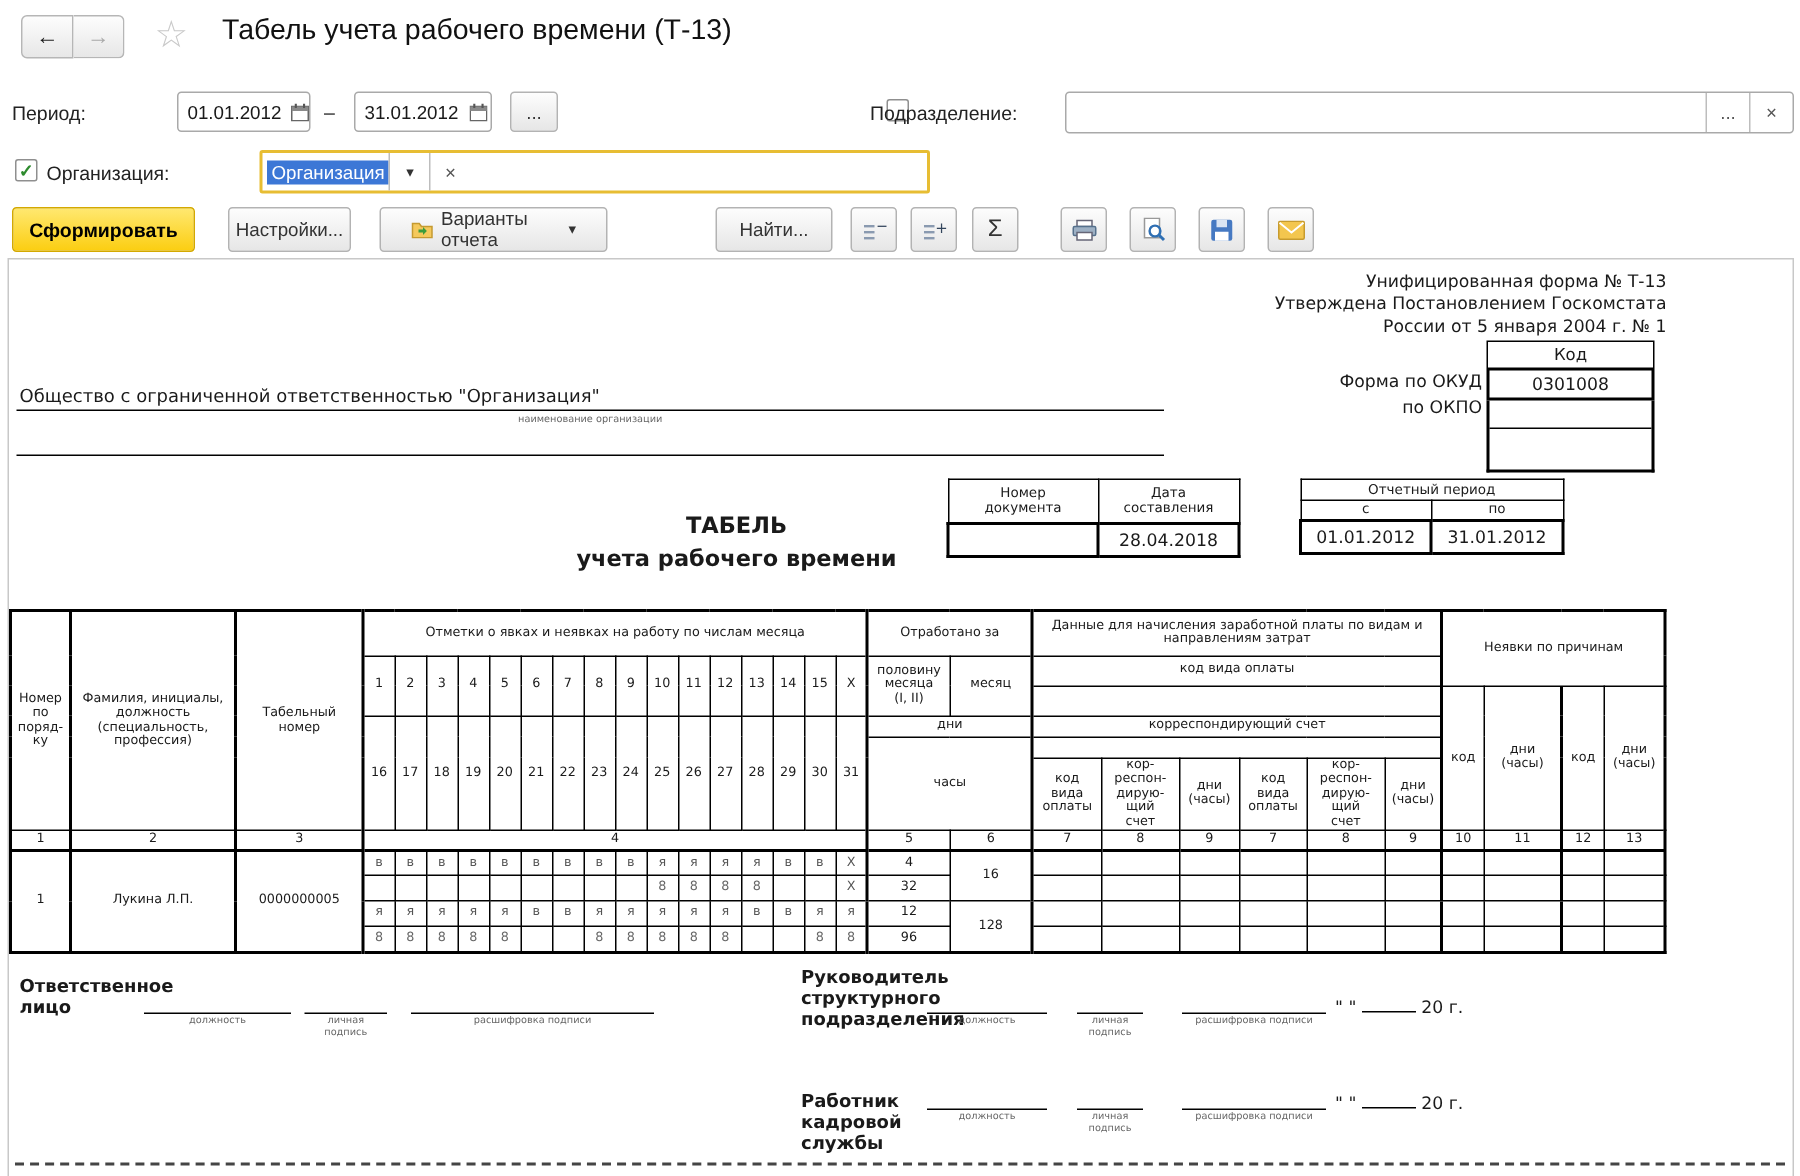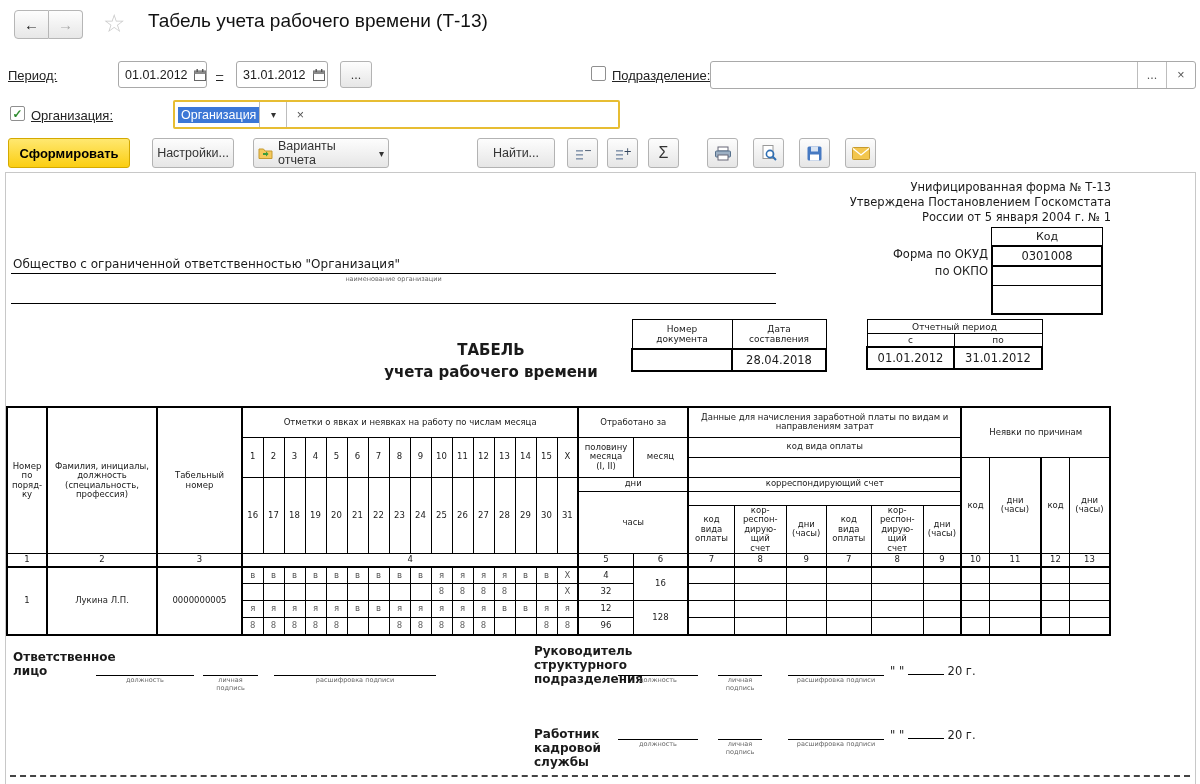--- a/index.html
+++ b/index.html
@@ -6,27 +6,27 @@
     font-family:"Liberation Sans",sans-serif;color:#1a1a1a;}
   .abs{position:absolute;}
   
   .navgrp{left:14px;top:10px;display:flex;}
   .navbtn{width:33px;height:27px;border:1px solid #b6b6b6;background:linear-gradient(#fdfdfd,#e7e7e7);
     display:flex;align-items:center;justify-content:center;font-size:15px;}
   .navbtn.first{border-radius:4px 0 0 4px;}
   .navbtn.last{border-radius:0 4px 4px 0;border-left:none;color:#a9a9a9;}
   .star{left:103px;top:10px;font-size:25px;color:#c9c9c9;line-height:27px;}
   .apptitle{left:148px;top:10px;font-size:19px;color:#111;}
-  .lbl{font-size:13px;color:#222;text-decoration:underline;}
+  .lbl{font-size:13px;color:#222;}
   .field{border:1px solid #a9a9a9;border-radius:3px;background:#fff;height:27px;box-sizing:border-box;
     display:flex;align-items:center;font-size:12.5px;}
   .field .txt{padding:0 6px;flex:1;}
   .seg{width:28px;height:100%;border-left:1px solid #bdbdbd;display:flex;align-items:center;justify-content:center;color:#555;}
   .btn{height:30px;border:1px solid #b3b3b3;border-radius:3px;background:linear-gradient(#fdfdfd,#e6e6e6);
-    display:inline-flex;align-items:center;justify-content:center;font-size:12.5px;color:#333;padding:0 4px;box-sizing:border-box;}
+    display:inline-flex;align-items:center;justify-content:center;font-size:12.5px;color:#333;padding:0 20px;box-sizing:border-box;}
   .btn.icononly{width:31px;padding:0;}
   .genbtn{background:linear-gradient(#ffe870,#fbce12);border:1px solid #d4a900;color:#000;font-weight:bold;font-size:13px;}
   .cb{width:15px;height:15px;border:1px solid #8f8f8f;border-radius:2px;background:#fff;box-sizing:border-box;
     display:flex;align-items:center;justify-content:center;font-size:12px;font-weight:bold;color:#2e8b2e;}
   .orgfield{border:2px solid #e7bd33;border-radius:2px;background:#fff;height:29px;box-sizing:border-box;
     display:flex;align-items:center;font-size:12.5px;}
   .sel{background:#3c77d6;color:#fff;padding:1px 3px;margin-left:3px;}
   .ddt{font-size:10px;color:#333;}
   
   .panel{left:5px;top:172px;width:1189px;height:611px;border:1px solid #c8c8c8;background:#fff;
@@ -102,38 +102,38 @@
         <rect x="0.5" y="2" width="11" height="9.5" fill="#fff" stroke="#666"></rect>
         <rect x="0.5" y="2" width="11" height="3" fill="#8a8a8a"></rect>
         <rect x="2.5" y="0" width="1.4" height="3" fill="#555"></rect>
         <rect x="8" y="0" width="1.4" height="3" fill="#555"></rect>
       </svg>
   </span>
 </div>
 <div class="abs btn" style="left:340px;top:61px;height:27px;width:32px;padding:0;">...</div>
 
 <div class="abs cb" style="left:591px;top:66px;"></div>
-<div class="abs lbl" style="left:612px;top:68px;text-align:right;">Подразделение:</div>
+<div class="abs lbl" style="left:580px;top:68px;text-align:right;">Подразделение:</div>
 <div class="abs field" style="left:710px;top:61px;width:486px;height:28px;">
   <span class="txt"></span>
   <span class="seg">...</span>
   <span class="seg">×</span>
 </div>
 
 <div class="abs cb" style="left:10px;top:106px;">✓</div>
 <div class="abs lbl" style="left:31px;top:108px;">Организация:</div>
 <div class="abs orgfield" style="left:133px;top:100px;width:447px;margin-left:40px;">
   <span class="txt"><span class="sel">Организация</span></span>
   <span class="seg ddt" style="width:26px;">▾</span>
   <span class="seg" style="width:26px;">×</span>
 </div>
 
 <div class="abs btn genbtn" style="left:8px;top:138px;width:122px;">Сформировать</div>
 <div class="abs btn" style="left:152px;top:138px;width:82px;">Настройки...</div>
-<div class="abs btn" style="left:253px;top:138px;width:136px;gap:5px;">
+<div class="abs btn" style="left:253px;top:138px;width:152px;gap:5px;">
   <span>
       <svg width="15" height="12" viewBox="0 0 15 12">
         <path d="M1,2 h4.5 l1.5,2 H14 v7.5 H1 z" fill="#f5c95c" stroke="#c59a30"></path>
         <path d="M5,6 h3 v-1.6 l2.6,2.6 -2.6,2.6 V8 h-3 z" fill="#3c9c3c"></path>
       </svg>
     </span>
   <span>Варианты отчета</span>
   <span class="ddt">▾</span>
 </div>
 <div class="abs btn" style="left:477px;top:138px;width:78px;">Найти...</div>

